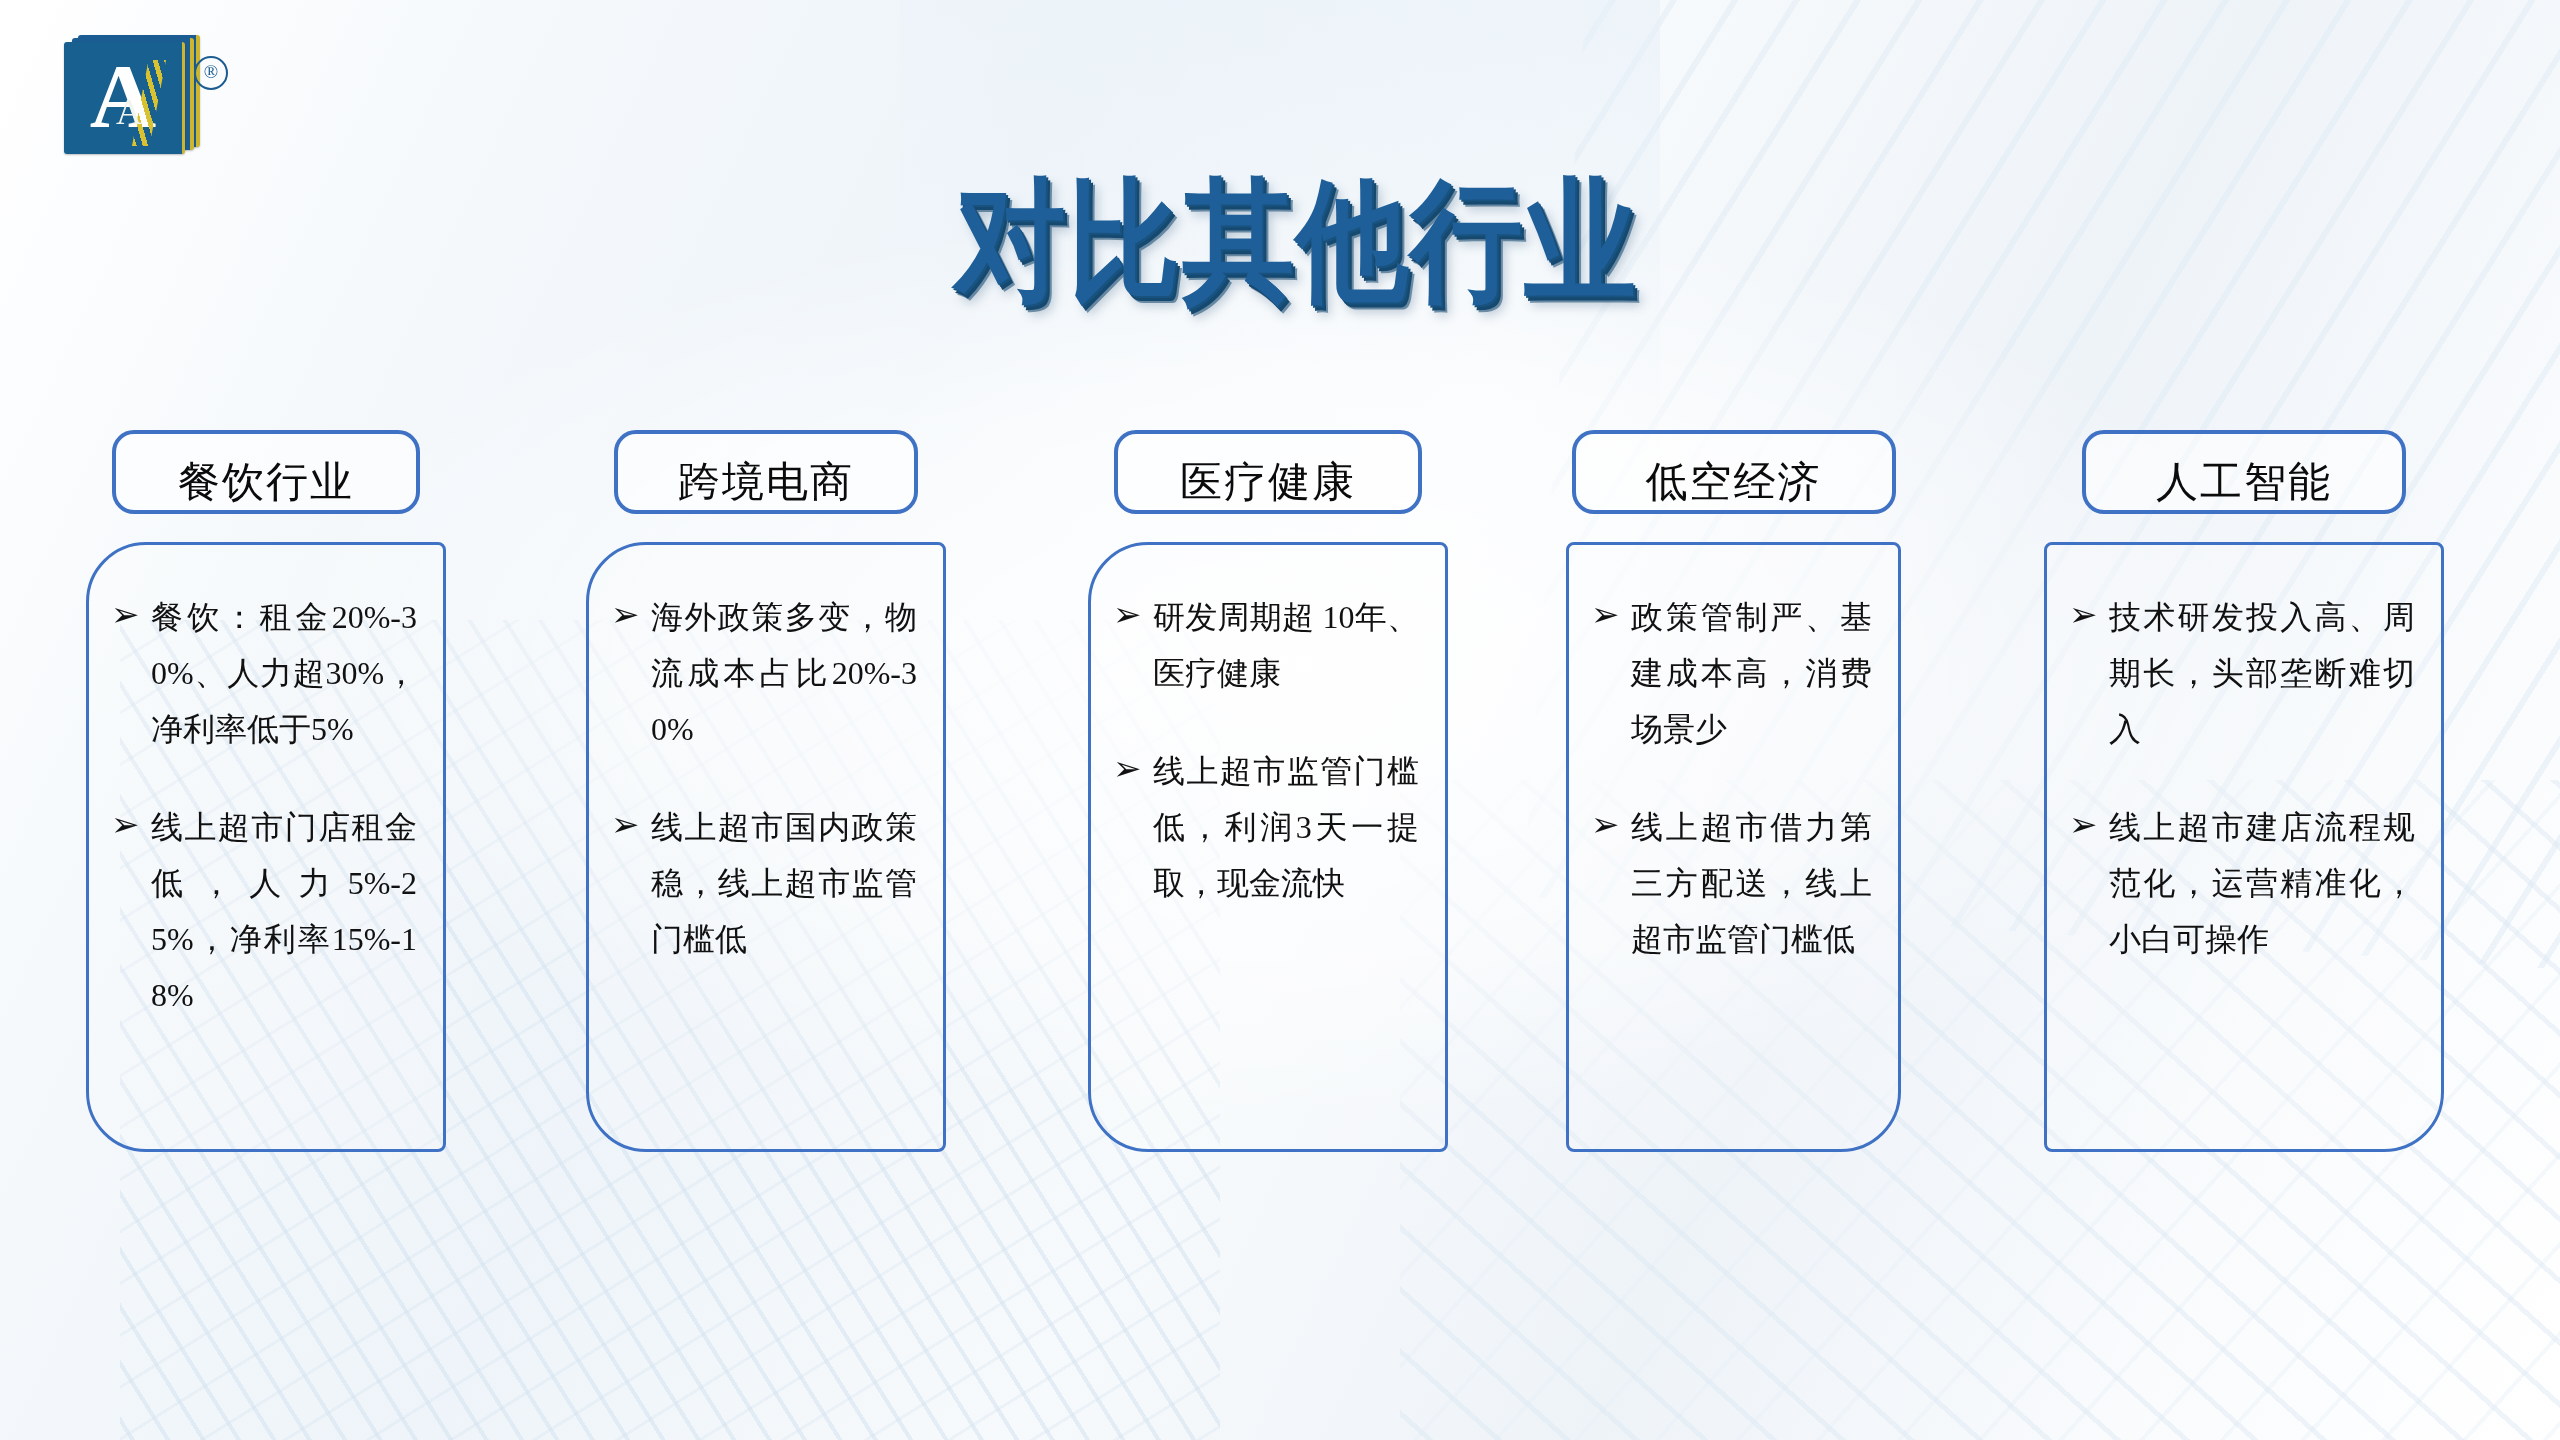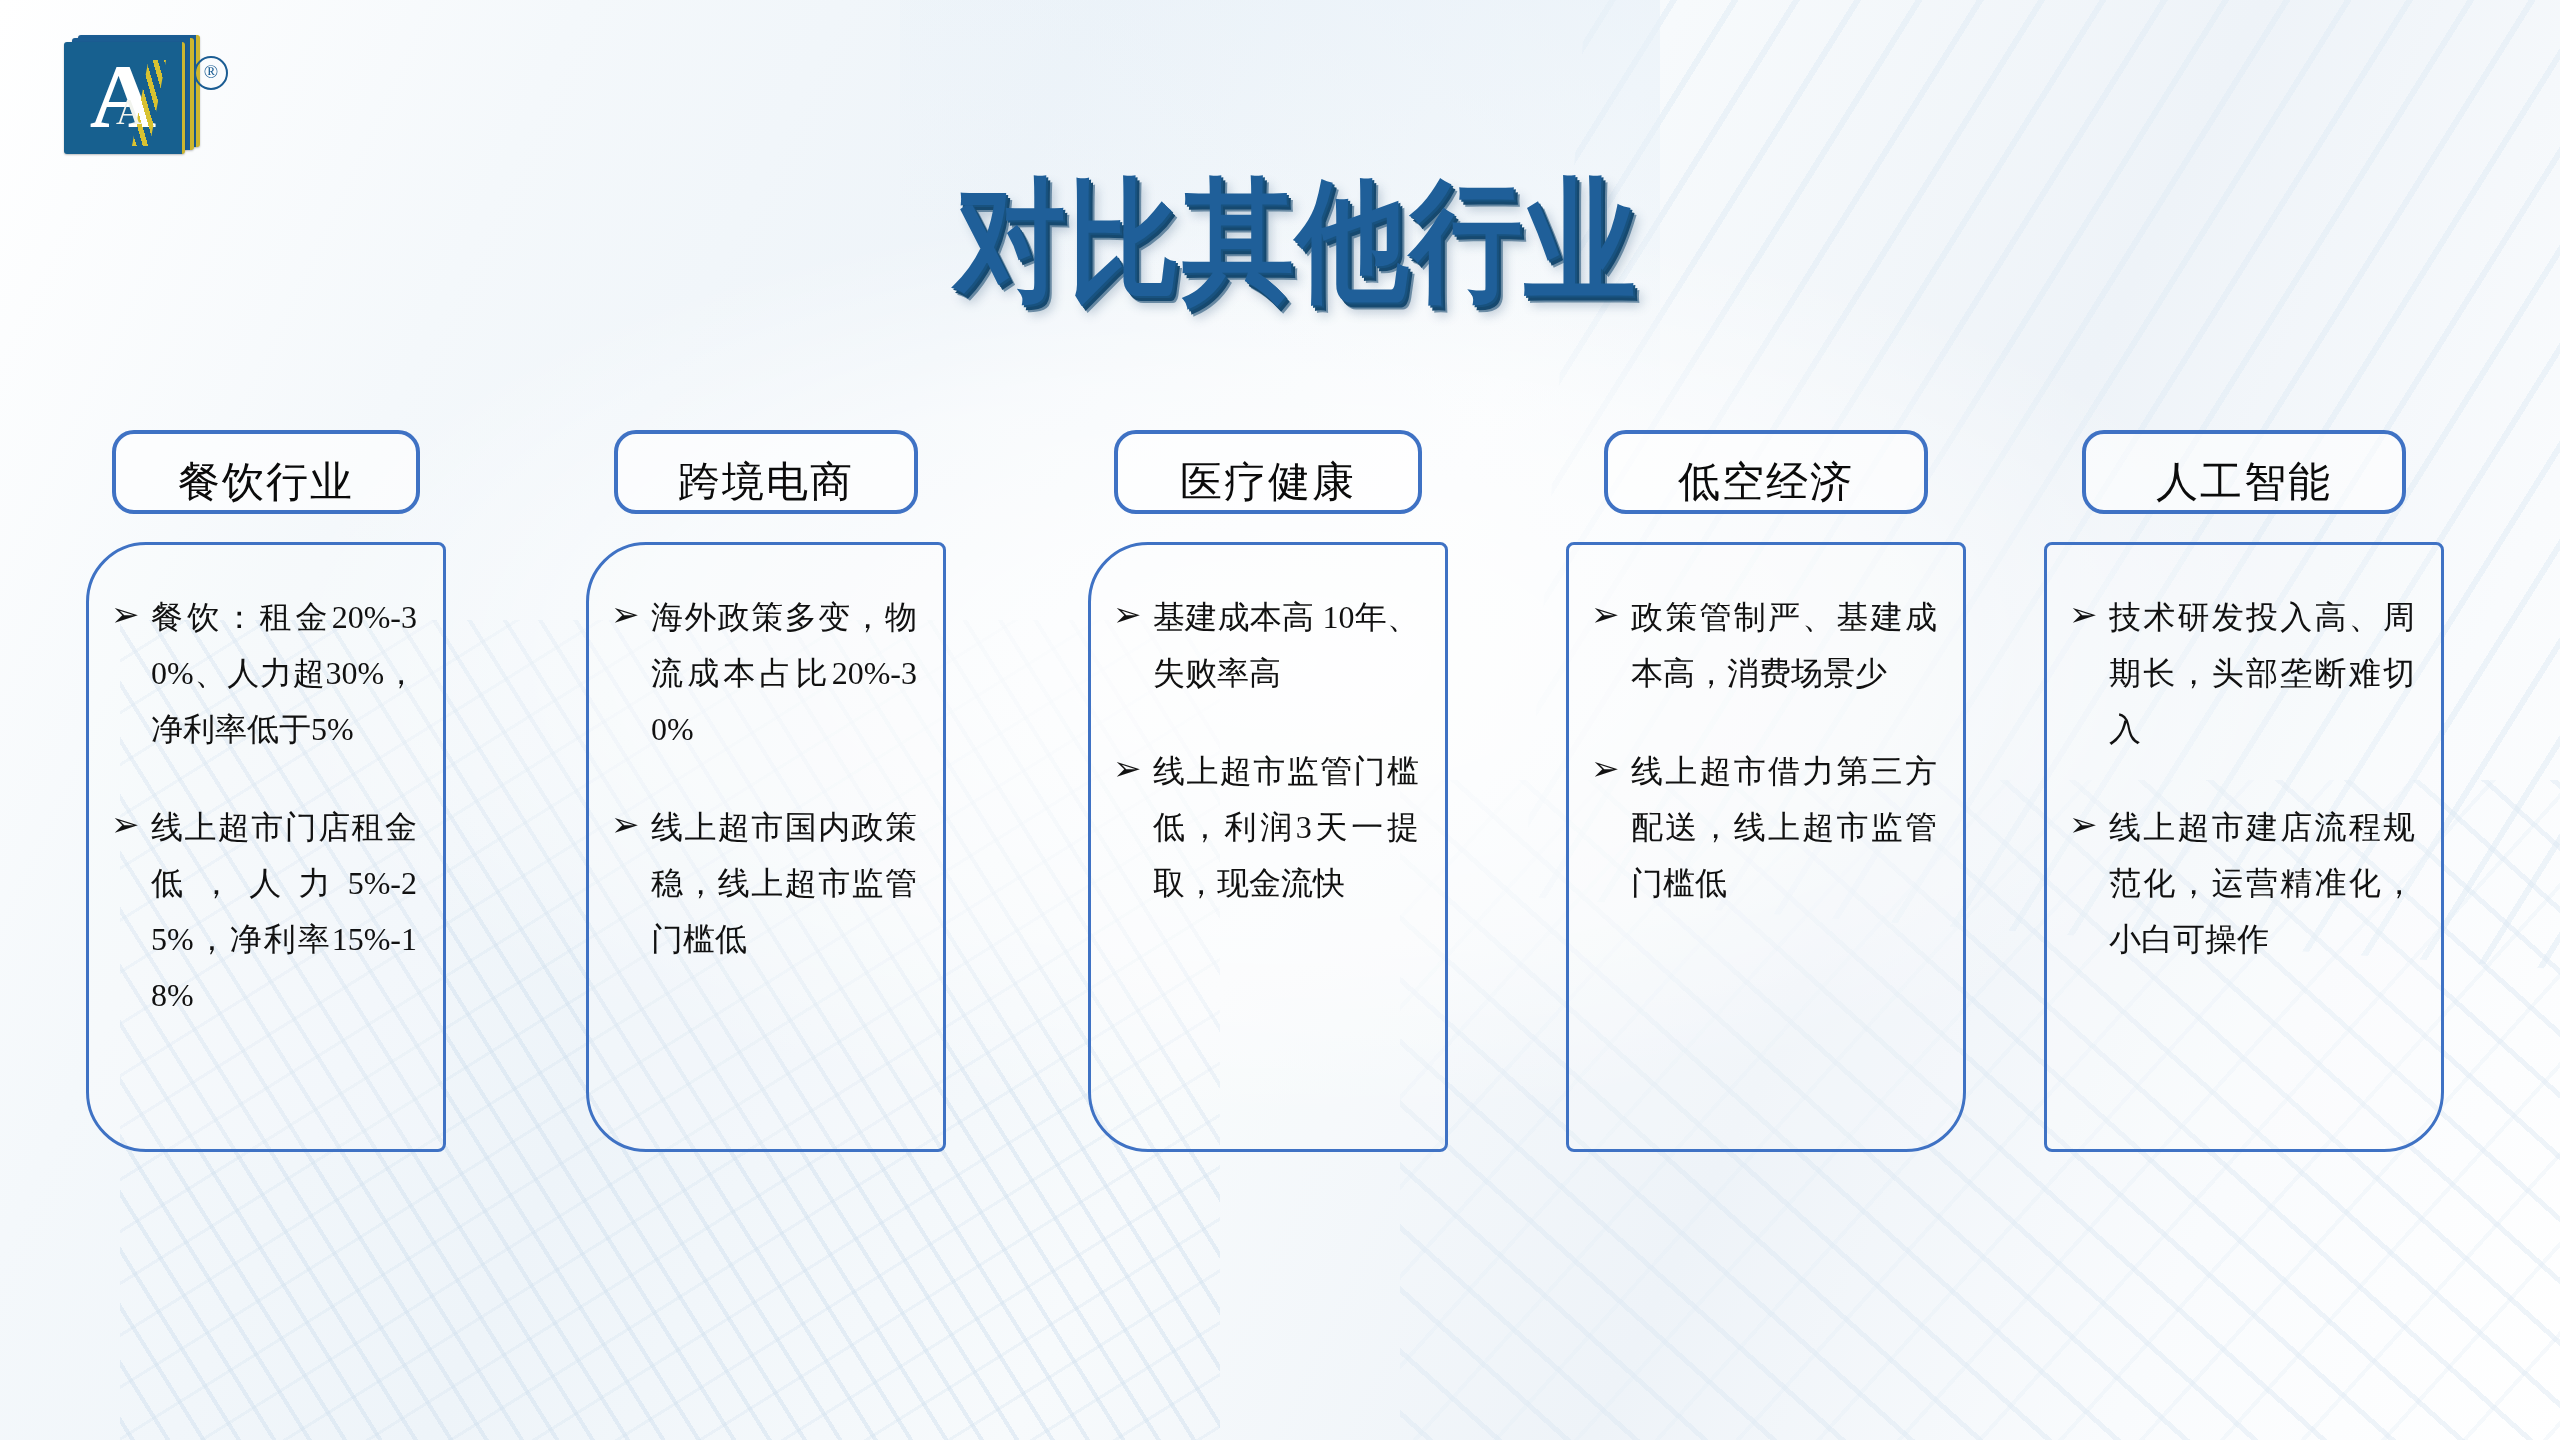--- a/index.html
+++ b/index.html
@@ -144,21 +144,21 @@
   
   #card-0{left:86px;width:360px;}
   #card-0 .pill{width:300px;}
   #card-0 .body-box{height:610px;border-radius:60px 8px 8px 60px;}
   #card-1{left:586px;width:360px;}
   #card-1 .pill{width:296px;}
   #card-1 .body-box{height:610px;border-radius:60px 8px 8px 60px;}
   #card-2{left:1088px;width:360px;}
   #card-2 .pill{width:300px;}
   #card-2 .body-box{height:610px;border-radius:60px 8px 8px 60px;}
-  #card-3{left:1566px;width:400px;}
+  #card-3{left:1566px;width:335px;}
   #card-3 .pill{width:316px;}
   #card-3 .body-box{height:610px;border-radius:8px 8px 60px 8px;}
   #card-4{left:2044px;width:400px;}
   #card-4 .pill{width:316px;}
   #card-4 .body-box{height:610px;border-radius:8px 8px 60px 8px;}
 </style>
 </head>
 <body>
 
 <div id="slide">
@@ -221,21 +221,21 @@
       </div>
     </div>
 
     <div class="card" id="card-2">
       <div class="pill">
         <span class="pill-label">医疗健康</span>
       </div>
       <div class="body-box">
         <div class="bullet">
           <span class="arrow">➢</span>
-          <span class="btext">基建成本高 10年、失败率高</span>
+          <span class="btext">研发周期超 10年、医疗健康</span>
         </div>
         <div class="bullet">
           <span class="arrow">➢</span>
           <span class="btext">线上超市监管门槛低，利润3天一提取，现金流快</span>
         </div>
       </div>
     </div>
 
     <div class="card" id="card-3">
       <div class="pill">

